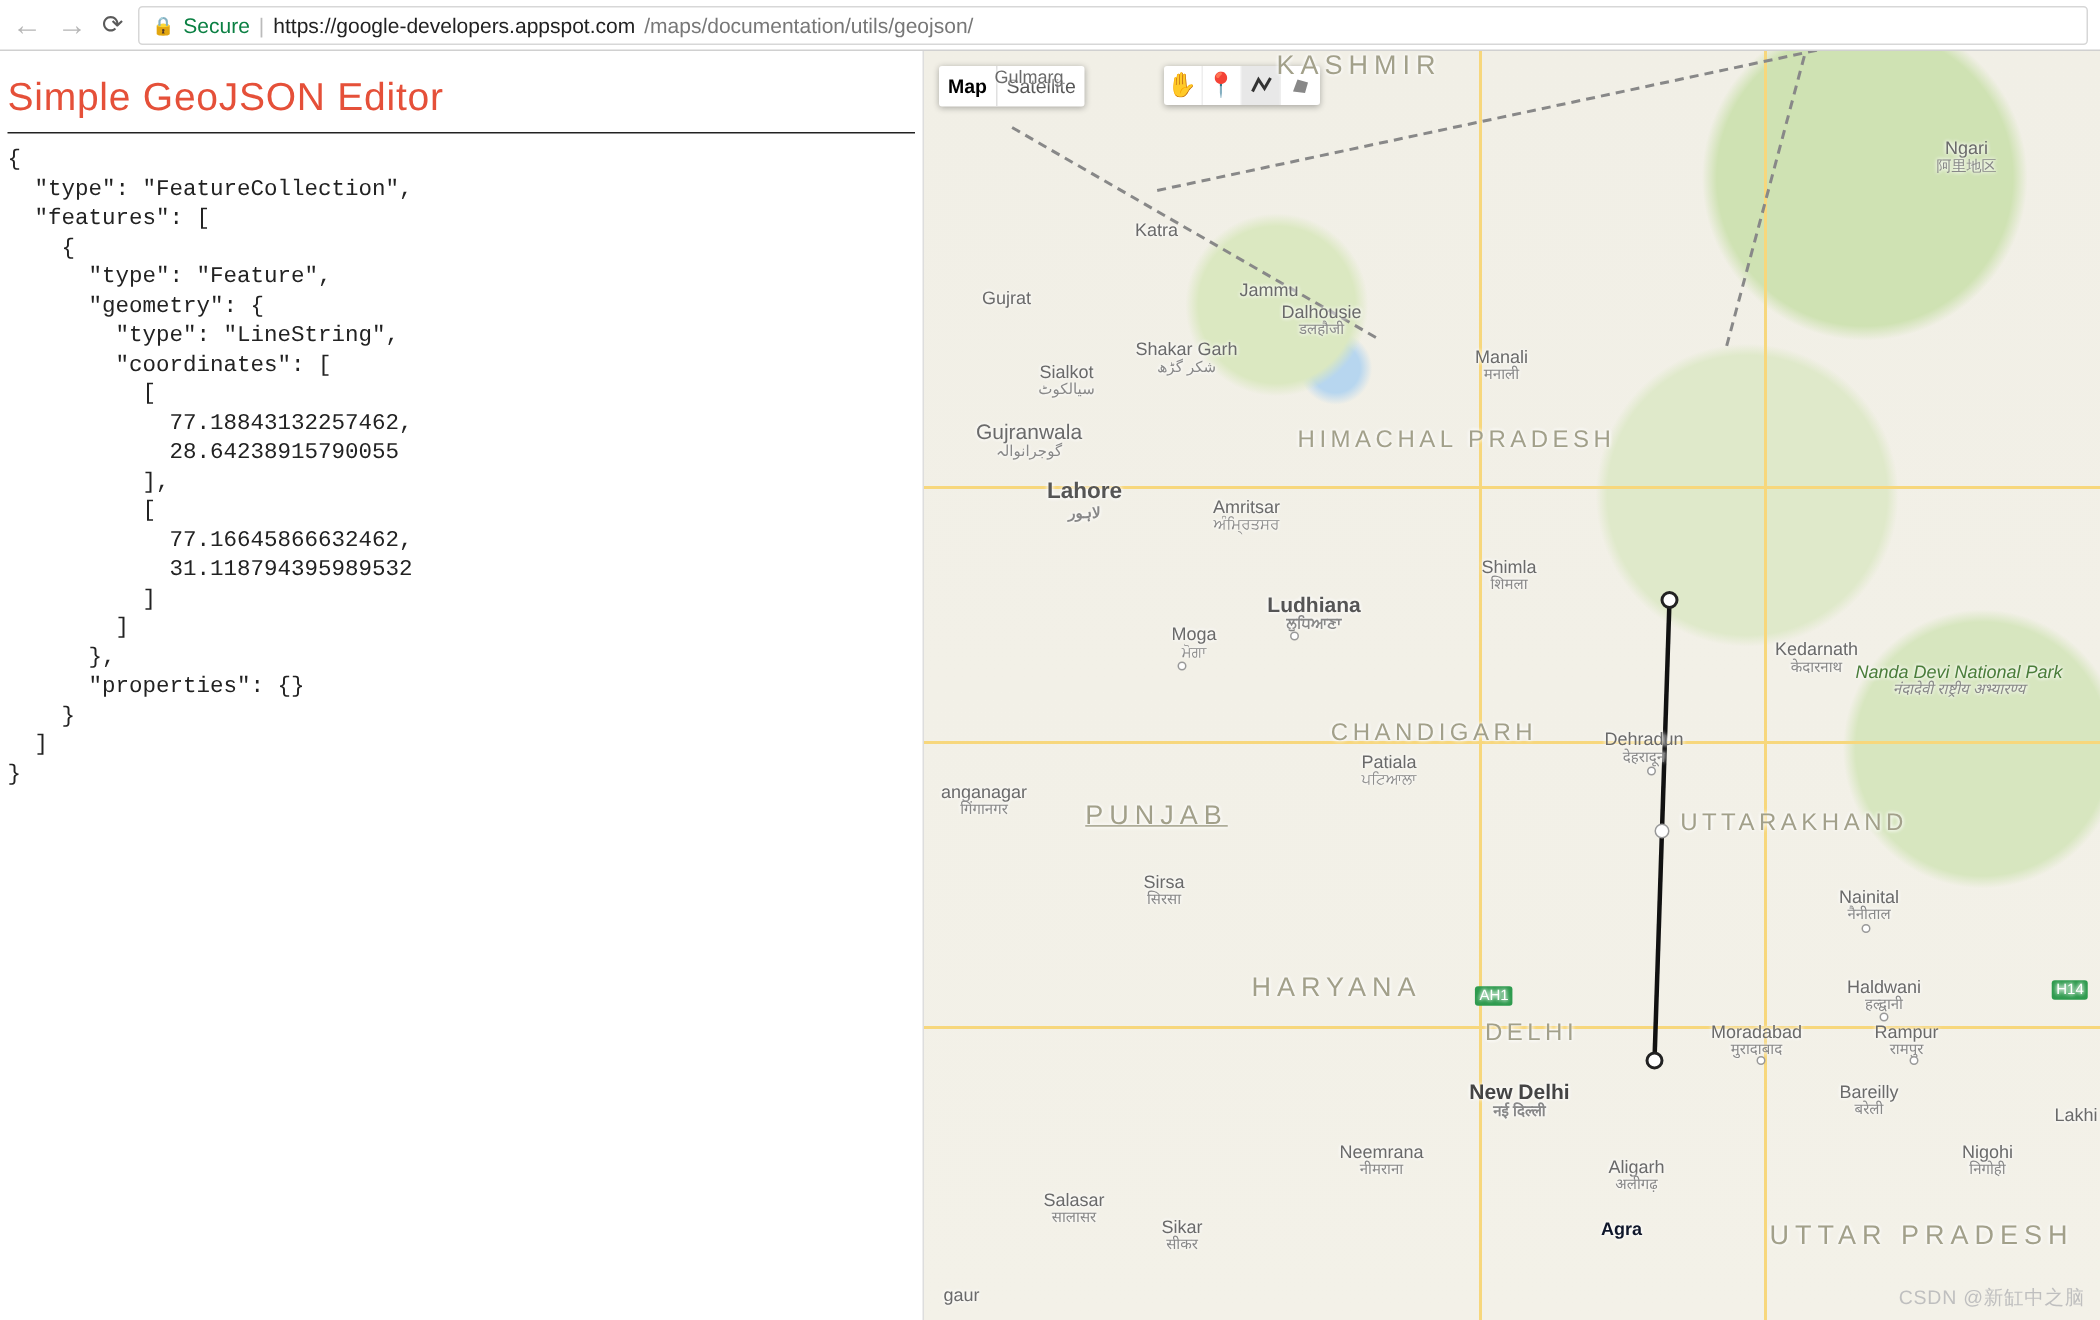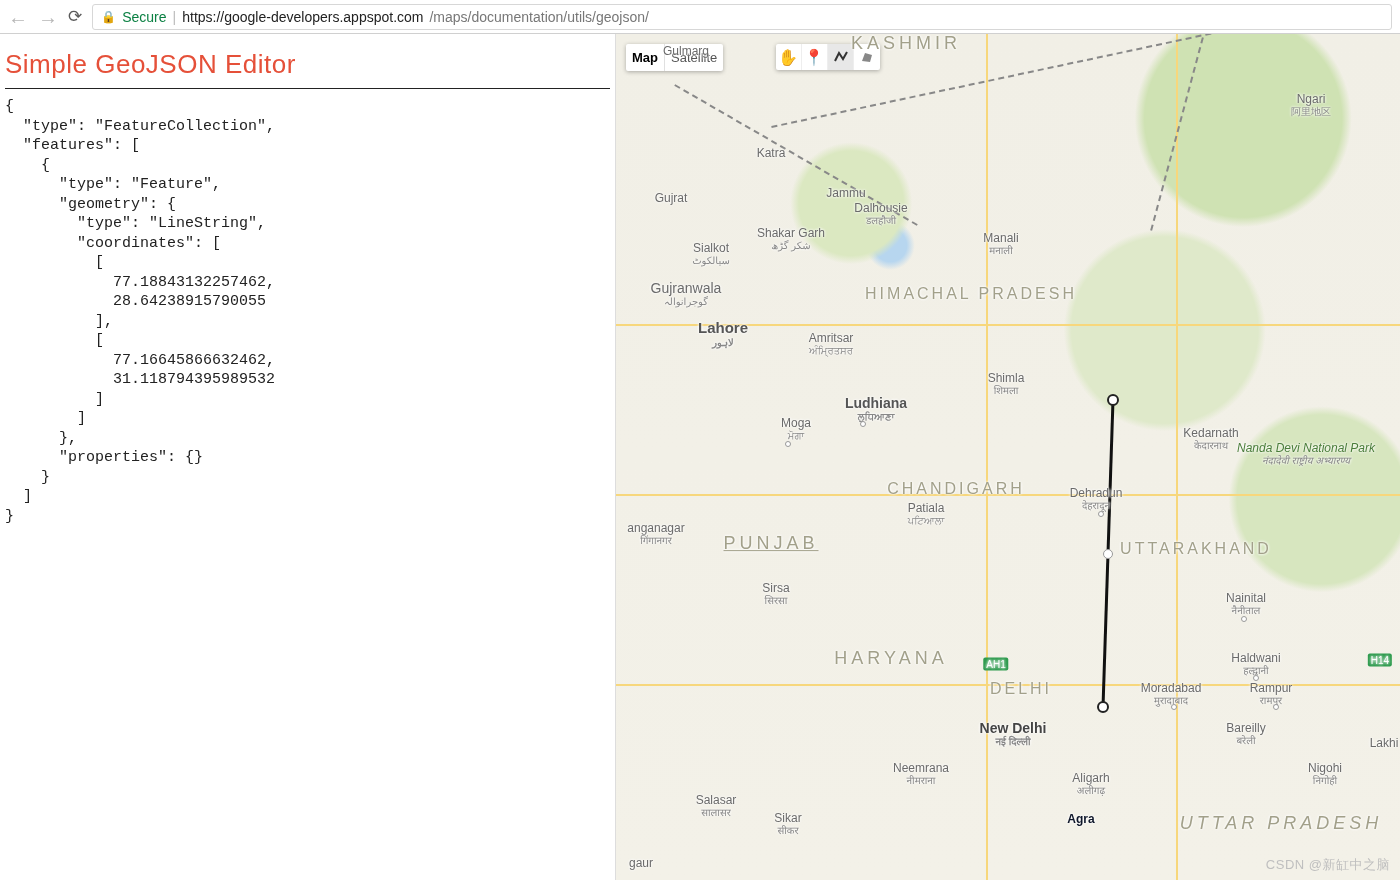--- a/index.html
+++ b/index.html
@@ -302,21 +302,21 @@
     <div class="map-label" style="left:555px; top:660px;"><span>Moradabad</span><span class="sub">मुरादाबाद</span></div>
     <div class="map-label" style="left:655px; top:660px;"><span>Rampur</span><span class="sub">रामपुर</span></div>
     <div class="map-label" style="left:397px; top:700px; font-size:14px; font-weight:bold; color:#444;"><span>New Delhi</span><span class="sub">नई दिल्ली</span></div>
     <div class="map-label" style="left:630px; top:700px;"><span>Bareilly</span><span class="sub">बरेली</span></div>
     <div class="map-label" style="left:768px; top:710px;">Lakhi</div>
     <div class="map-label" style="left:305px; top:740px;"><span>Neemrana</span><span class="sub">नीमराना</span></div>
     <div class="map-label" style="left:690px; top:740px;margin-left:19px;"><span>Nigohi</span><span class="sub">निगोही</span></div>
     <div class="map-label" style="left:475px; top:750px;"><span>Aligarh</span><span class="sub">अलीगढ़</span></div>
     <div class="map-label" style="left:100px; top:772px;text-align:center;"><span>Salasar</span><span class="sub">सालासर</span></div>
     <div class="map-label" style="left:172px; top:790px;"><span>Sikar</span><span class="sub">सीकर</span></div>
-    <div class="map-label big" style="left:665px; top:790px;font-style:italic;">UTTAR PRADESH</div>
+    <div class="map-label big" style="left:665px; top:790px;">UTTAR PRADESH</div>
     <div class="map-label" style="left:465px; top:786px; font-weight:bold; color:#0f172a;">Agra</div>
     <div class="map-label" style="left:25px; top:830px;">gaur</div>
 
     <div class="city-dot" style="left:247px; top:390px;"></div>
     <div class="city-dot" style="left:172px; top:410px;"></div>
     <div class="city-dot" style="left:485px; top:480px;"></div>
     <div class="city-dot" style="left:628px; top:585px;"></div>
     <div class="city-dot" style="left:558px; top:673px;"></div>
     <div class="city-dot" style="left:640px; top:644px;"></div>
     <div class="city-dot" style="left:660px; top:673px;"></div>

